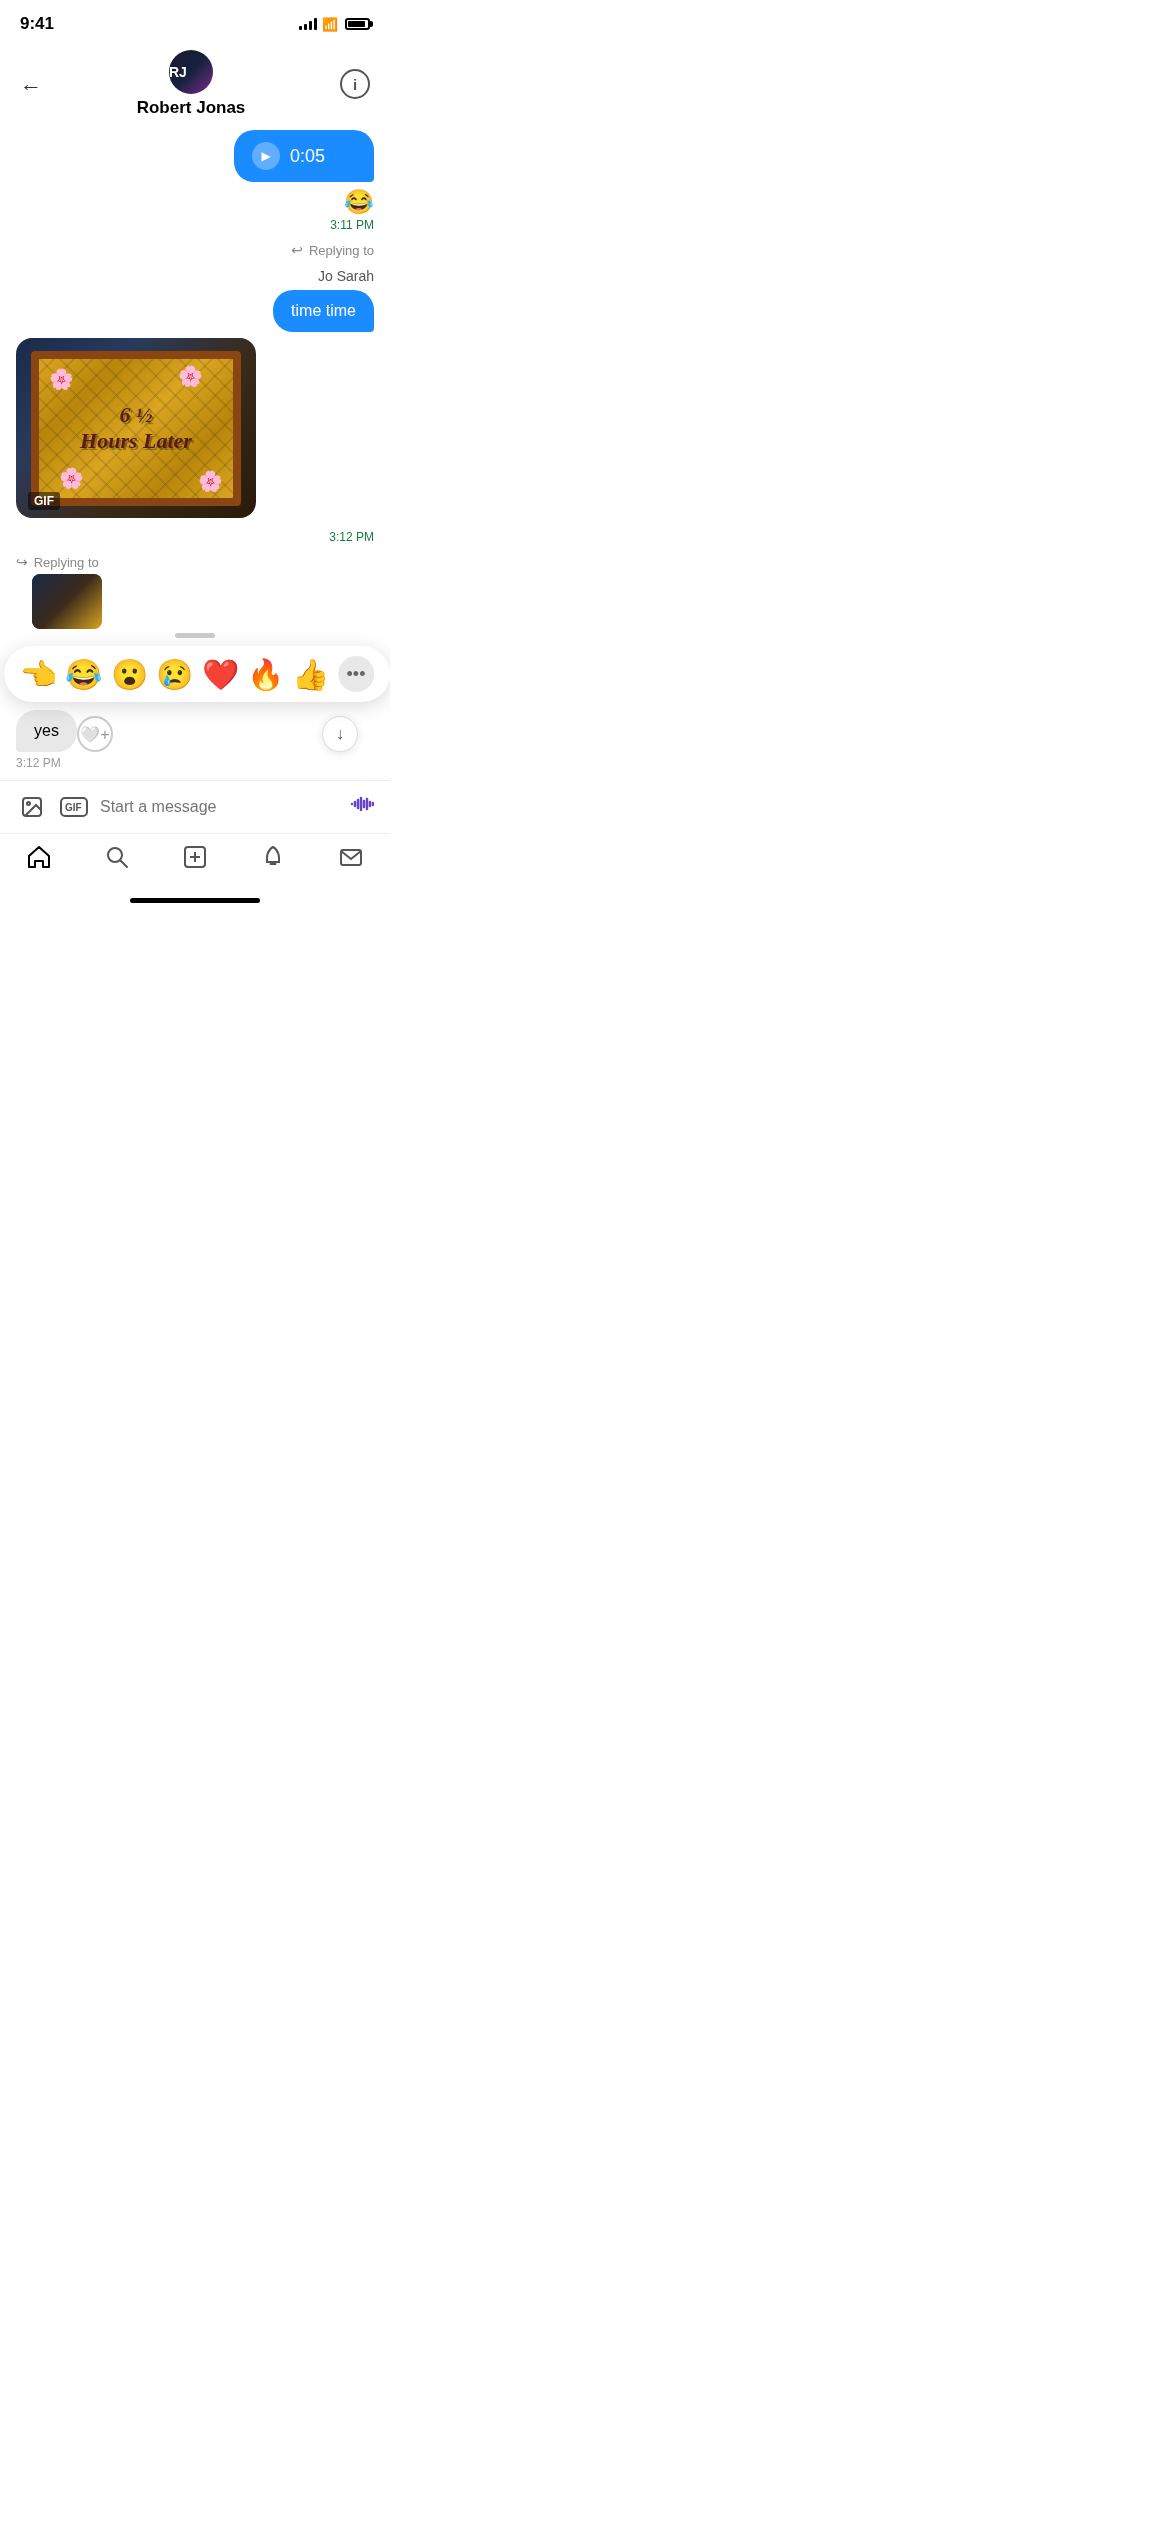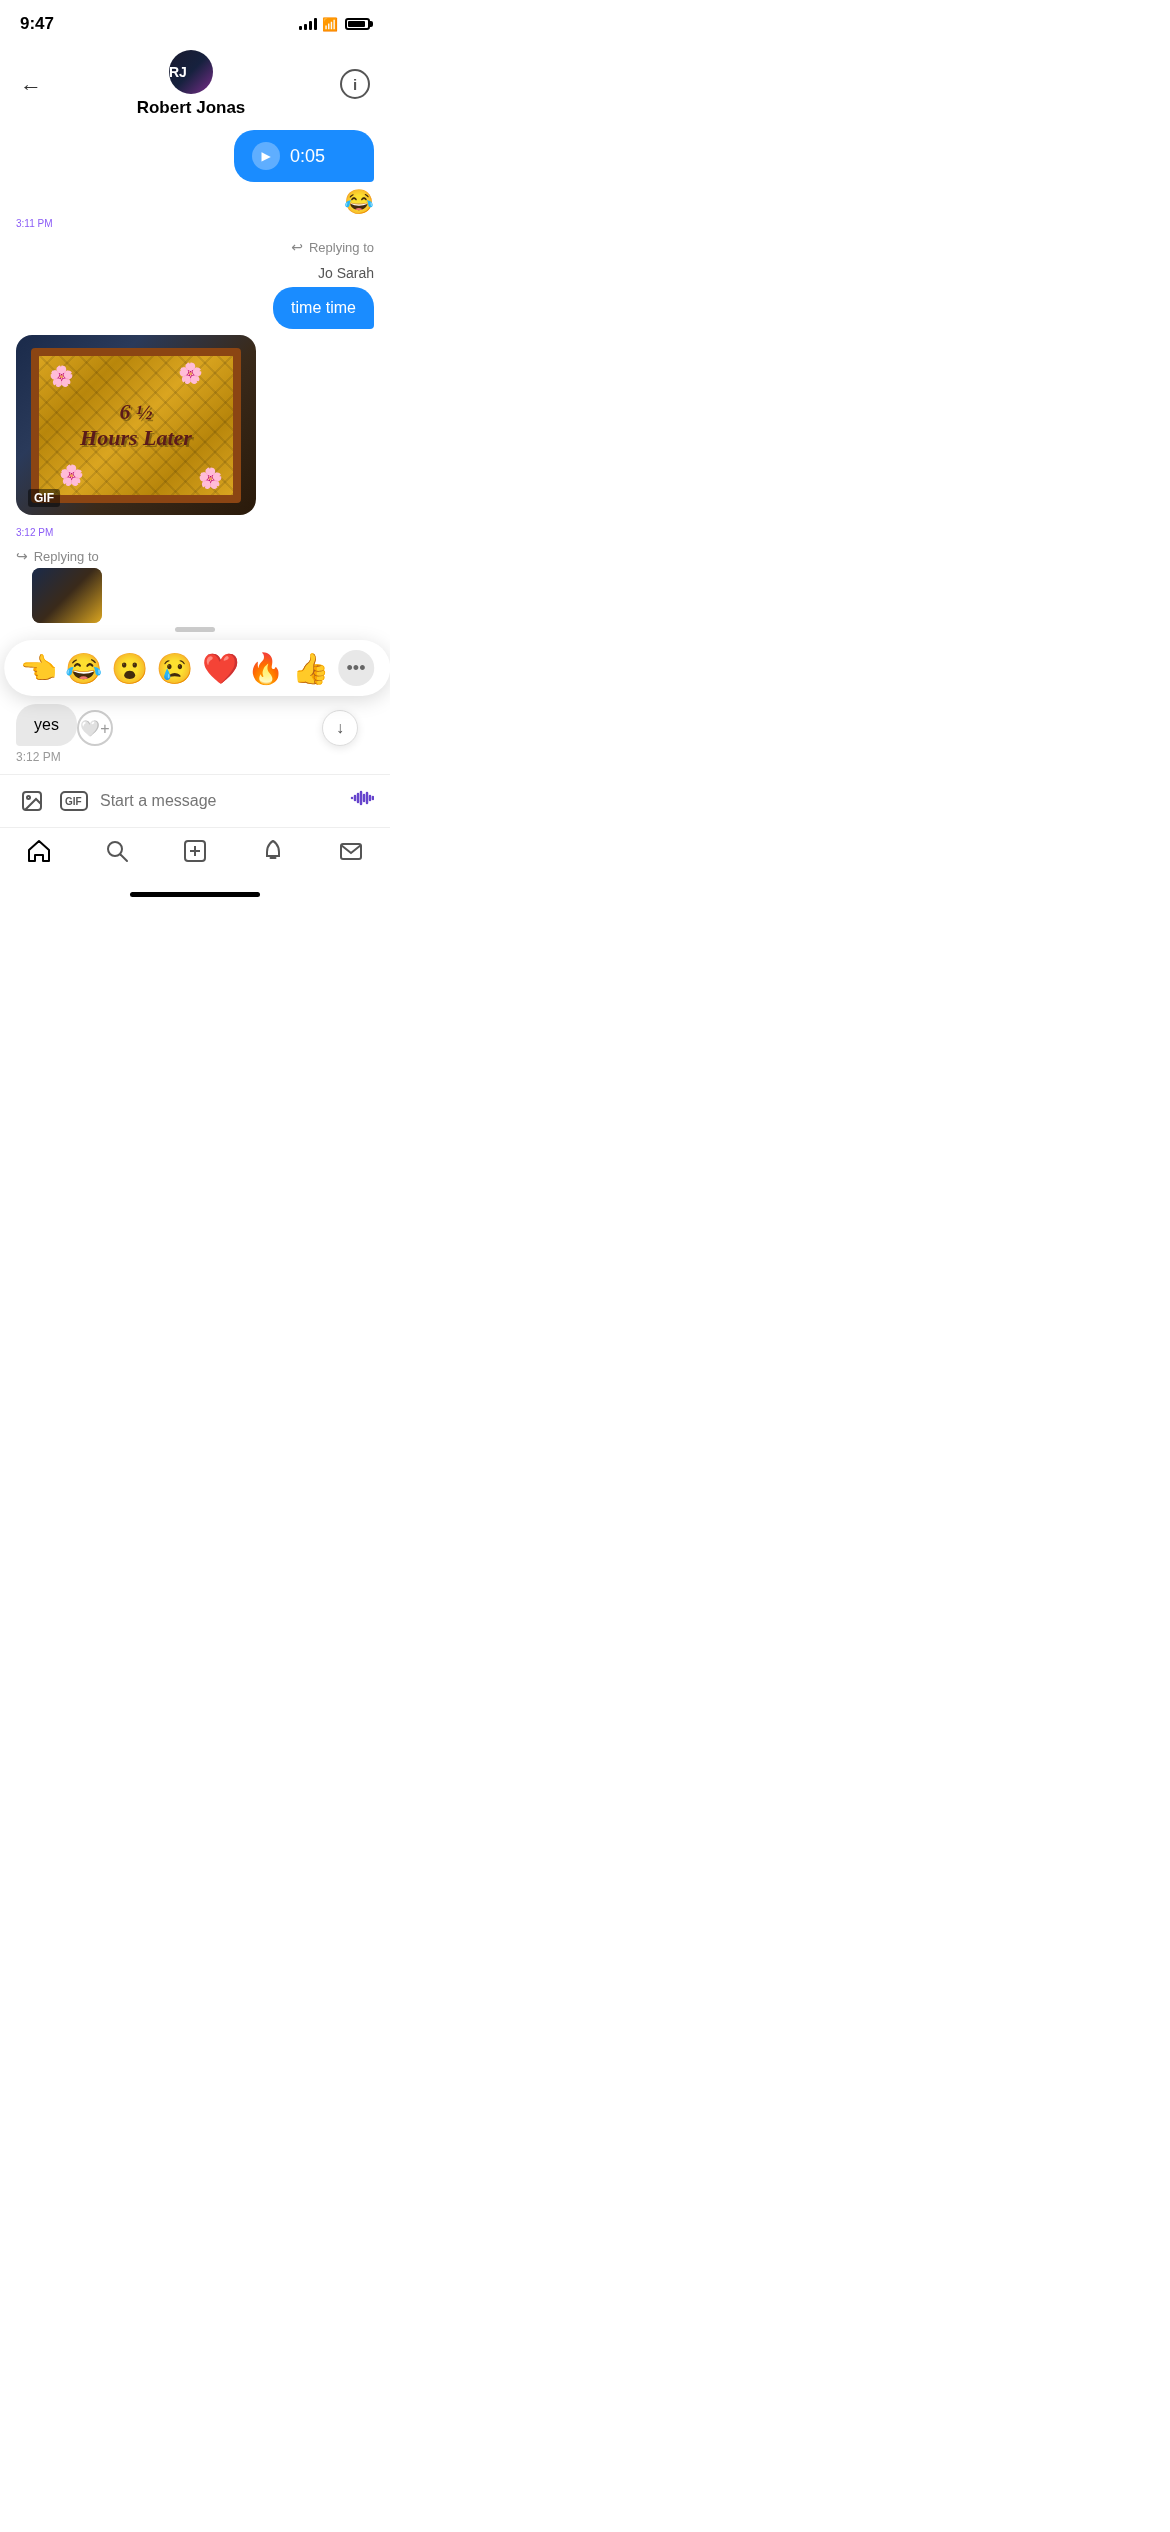--- a/index.html
+++ b/index.html
@@ -179,22 +179,23 @@
     }
 
     .emoji-reaction {
       display: flex;
       justify-content: flex-end;
       margin-bottom: 2px;
       font-size: 24px;
     }
 
     .timestamp {
-      font-size: 10px;
-      color: #8b5cf6;
+      text-align: right;
+      font-size: 12px;
+      color: #15803d;
       margin-bottom: 10px;
     }
     .timestamp-left {
       text-align: left;
       font-size: 12px;
       color: #999;
       margin-bottom: 10px;
     }
 
     .replying-to-row {
@@ -466,21 +467,21 @@
     }
 
     .replying-to-section-left {
       padding: 0 16px;
     }
   </style>
 </head>
 <body>
 
 <div class="status-bar">
-  <span class="status-time">9:47</span>
+  <span class="status-time">9:41</span>
   <div class="status-icons">
     <div class="signal-bars">
       <span></span>
         <span></span>
         <span></span>
         <span></span>
     </div>
     <span class="wifi-icon">📶</span>
     <div class="battery-icon">
       <div class="battery-fill"></div>

